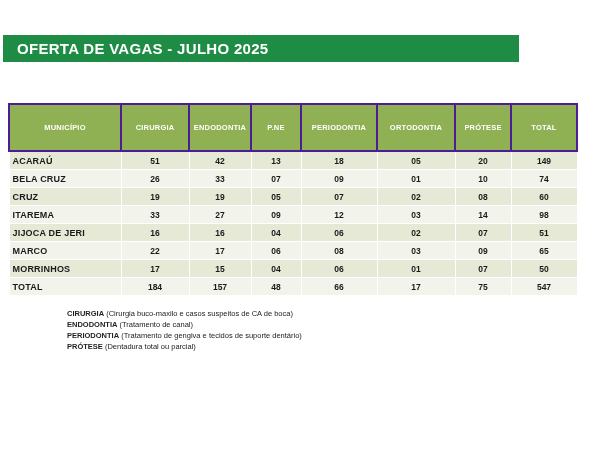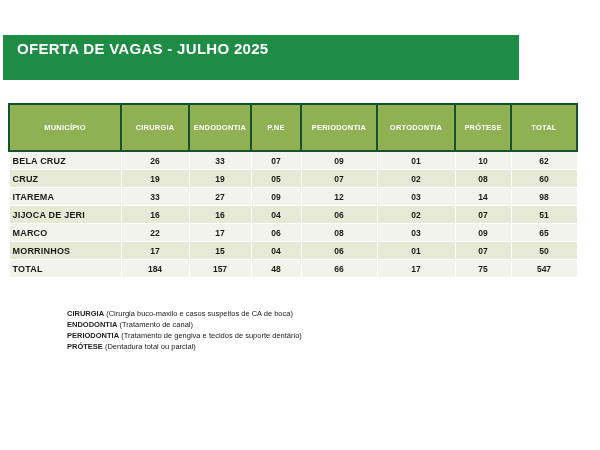--- a/index.html
+++ b/index.html
@@ -6,21 +6,21 @@
   body {
     width: 600px; height: 450px;
     background: #ffffff;
     font-family: "Liberation Sans", "DejaVu Sans", sans-serif;
     position: relative;
     overflow: hidden;
   }
   .title-bar {
     position: absolute;
     left: 3px; top: 35px;
-    width: 516px; height: 45px;
+    width: 516px; height: 27px;
     background: #1E8C45;
     color: #ffffff;
     font-size: 15px;
     font-weight: bold;
     line-height: 27px;
     padding-left: 14px;
     box-sizing: border-box;
     letter-spacing: 0.3px;
   }
   table.vagas {
@@ -30,21 +30,21 @@
     border-collapse: collapse;
     table-layout: fixed;
   }
   table.vagas th {
     background: #90B054;
     color: #ffffff;
     font-size: 7.5px;
     font-weight: bold;
     height: 45px;
     text-align: center;
-    border: 2px solid #14532d;
+    border: 2px solid #4c1d95;
     letter-spacing: 0.2px;
     padding: 0;
   }
   table.vagas td {
     font-size: 8.5px;
     font-weight: bold;
     color: #1A1A1A;
     height: 17px;
     text-align: center;
     border: 1px solid #ffffff;
@@ -92,29 +92,39 @@
       <th>CIRURGIA</th>
       <th>ENDODONTIA</th>
       <th>P.NE</th>
       <th>PERIODONTIA</th>
       <th>ORTODONTIA</th>
       <th>PRÓTESE</th>
       <th>TOTAL</th>
     </tr>
   </thead>
   <tbody>
+    <tr class="dark">
+      <td class="muni">ACARAÚ</td>
+      <td>51</td>
+      <td>42</td>
+      <td>13</td>
+      <td>18</td>
+      <td>05</td>
+      <td>20</td>
+      <td>149</td>
+    </tr>
     <tr class="light">
       <td class="muni">BELA CRUZ</td>
       <td>26</td>
       <td>33</td>
       <td>07</td>
       <td>09</td>
       <td>01</td>
       <td>10</td>
-      <td>62</td>
+      <td>74</td>
     </tr>
     <tr class="dark">
       <td class="muni">CRUZ</td>
       <td>19</td>
       <td>19</td>
       <td>05</td>
       <td>07</td>
       <td>02</td>
       <td>08</td>
       <td>60</td>

